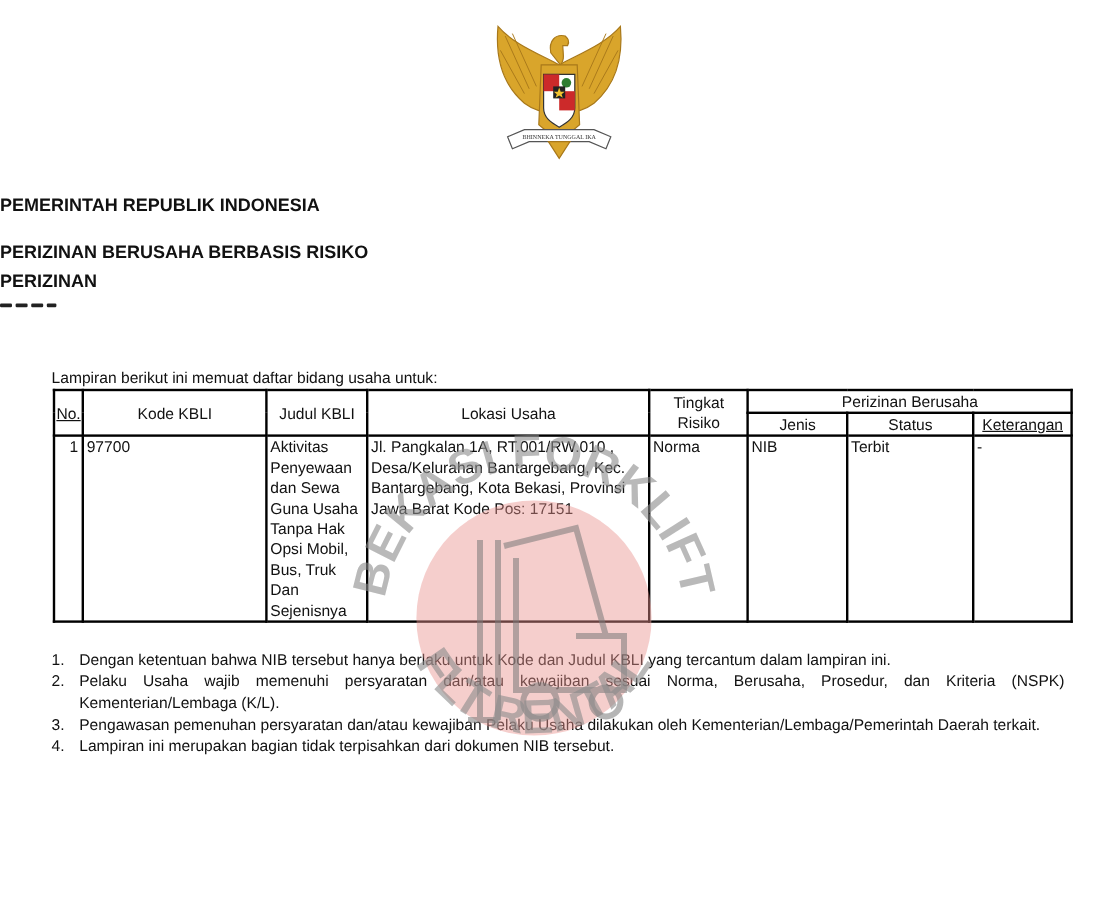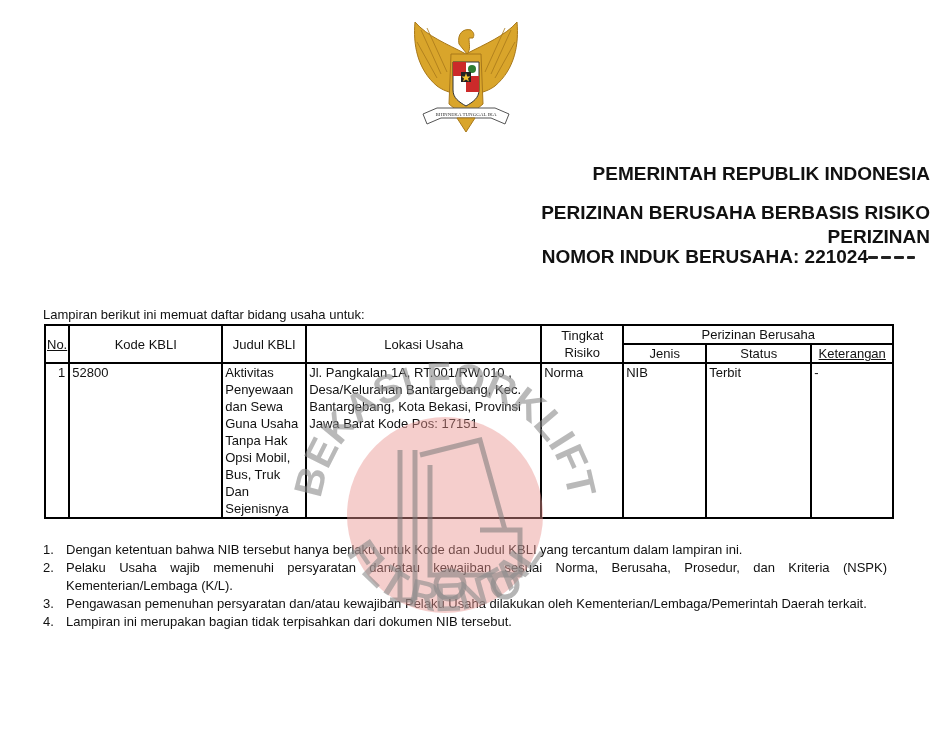--- a/index.html
+++ b/index.html
@@ -1,19 +1,19 @@
 <!DOCTYPE html>
 <html><head>
 <meta charset="utf-8">
 <style>
   html, body { margin: 0; padding: 0; background: #ffffff; }
   body { width: 930px; height: 752px; position: relative; overflow: hidden;
          font-family: "Liberation Sans", sans-serif; color: #111; }
   .emblem { position: absolute; left: 407px; top: 14px; width: 118px; height: 122px; }
-  .title { position: absolute; left: 0; width: 930px; text-align: right; font-weight: bold; font-size: 19px; color: #111; }
+  .title { position: absolute; left: 0; width: 930px; text-align: left; font-weight: bold; font-size: 15px; color: #111; }
   .t1 { top: 163px; }
   .t2 { top: 202px; }
   .t3 { top: 226px; }
   .t4 { top: 246px; }
   .nib-redacted { display: inline-block; width: 62px; height: 10px; vertical-align: middle; position: relative; }
   .nib-redacted span { position: absolute; top: 3px; height: 3px; background: #222; border-radius: 1px; }
   .intro { position: absolute; left: 43px; top: 307px; font-size: 13px; }
   table.lamp { position: absolute; left: 44px; top: 324px; border-collapse: collapse; font-size: 13px; line-height: 17px; }
   table.lamp th, table.lamp td { border: 2px solid #000; padding: 0 2px; vertical-align: top; }
   table.lamp th { font-weight: normal; text-align: center; vertical-align: middle; height: 17px; }
@@ -56,21 +56,21 @@
     <text x="59" y="102" font-size="5" text-anchor="middle" fill="#333" font-family="Liberation Serif, serif">BHINNEKA TUNGGAL IKA</text>
 
     <path d="M50 104 L59 118 L68 104 Z" fill="#d9a52b" stroke="#a8781a"></path>
   </svg>
 </div>
 
 <div class="title t1">PEMERINTAH REPUBLIK INDONESIA</div>
 <div class="title t2">PERIZINAN BERUSAHA BERBASIS RISIKO</div>
 <div class="title t3">PERIZINAN</div>
 <div class="title t4">
-  <span>NOMOR INDUK BERUSAHA: 221024</span><span class="nib-redacted"><span style="left:0;width:10px"></span><span style="left:13px;width:10px"></span><span style="left:26px;width:10px"></span><span style="left:39px;width:8px"></span></span>
+  <span class="nib-redacted"><span style="left:0;width:10px"></span><span style="left:13px;width:10px"></span><span style="left:26px;width:10px"></span><span style="left:39px;width:8px"></span></span>
 </div>
 
 <div class="intro">Lampiran berikut ini memuat daftar bidang usaha untuk:</div>
 
 <table class="lamp">
   <thead>
     <tr>
       <th rowspan="2" style="width:19px;padding:0 1px;text-decoration:underline;">No.</th>
       <th rowspan="2" style="width:147px;">Kode KBLI</th>
       <th rowspan="2" style="width:78px;">Judul KBLI</th>
@@ -80,21 +80,21 @@
     </tr>
     <tr>
       <th style="width:77px;">Jenis</th>
       <th style="width:99px;margin-left:12px;">Status</th>
       <th style="width:76px;text-decoration:underline;">Keterangan</th>
     </tr>
   </thead>
   <tbody>
     <tr style="height:155px;">
       <td style="text-align:right;padding-right:3px;">1</td>
-      <td>52800</td>
+      <td>97700</td>
       <td style="width:78px;">Aktivitas Penyewaan dan Sewa Guna Usaha Tanpa Hak Opsi Mobil, Bus, Truk Dan Sejenisnya</td>
       <td>Jl. Pangkalan 1A, RT.001/RW.010 , Desa/Kelurahan Bantargebang, Kec. Bantargebang, Kota Bekasi, Provinsi Jawa Barat Kode Pos: 17151</td>
       <td>Norma</td>
       <td>NIB</td>
       <td>Terbit</td>
       <td>-</td>
     </tr>
   </tbody>
 </table>
 

